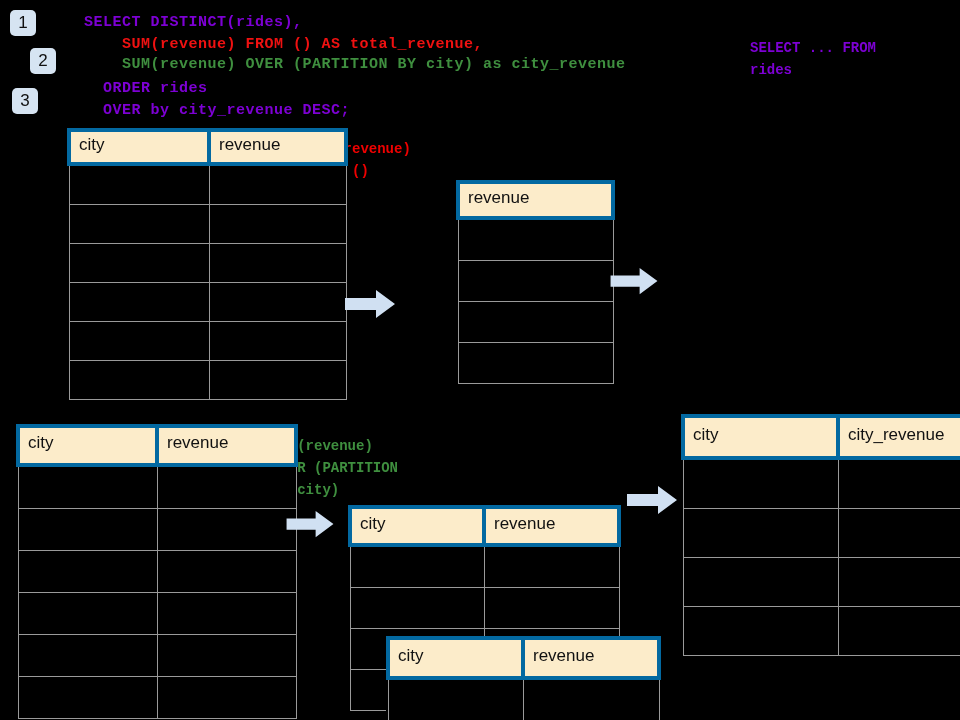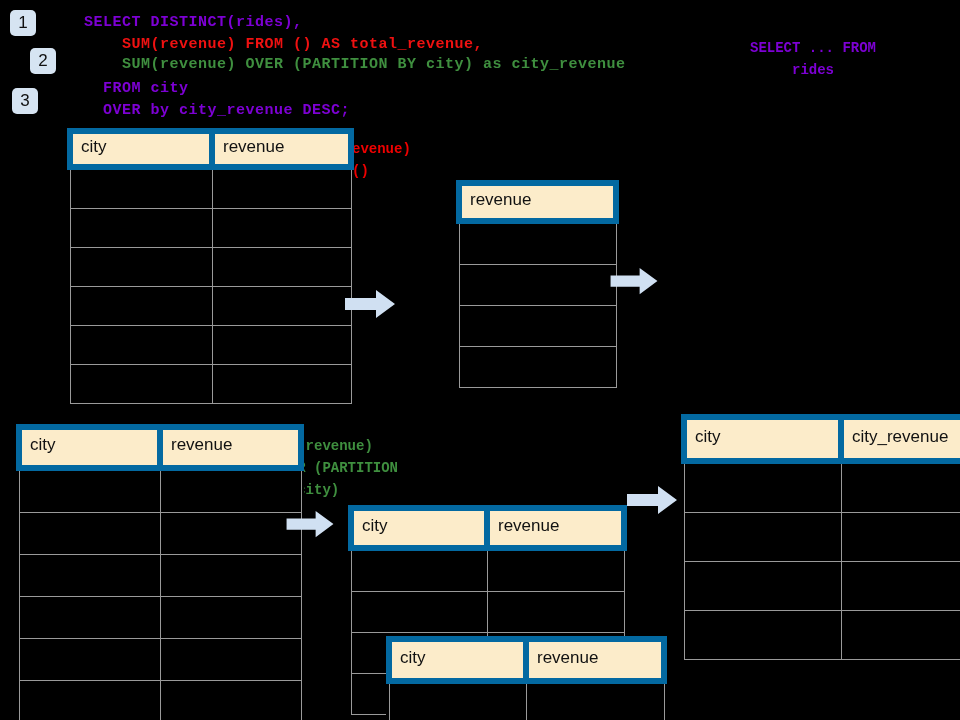--- a/index.html
+++ b/index.html
@@ -64,21 +64,21 @@
     border-collapse: collapse;
     background: #000000;
     table-layout: fixed;
   }
   .tbl td {
     border: 1px solid #9a9a9a;
     background: #000000;
     padding: 0;
   }
   .tbl th {
-    border: 6px solid #0369a1;
+    border: 4px solid #0369a1;
     background: #fcecca;
     color: #111111;
     font-family: "Liberation Sans", sans-serif;
     font-size: 17px;
     font-weight: normal;
     text-align: left;
     padding: 2px 8px 7px 8px;
     white-space: nowrap;
   }
 
@@ -95,26 +95,26 @@
   <div id="badges-layer">
       <div class="badge" style="left: 10px; top: 10px;">1</div>
       <div class="badge" style="left: 30px; top: 48px;">2</div>
       <div class="badge" style="left: 12px; top: 88px;">3</div>
     </div>
 
   <div id="code-layer">
       <div class="code c-purple" style="left: 84px; top: 12px;">SELECT DISTINCT(rides),</div>
       <div class="code c-red" style="left: 84px; top: 34px;">    SUM(revenue) FROM () AS total_revenue,</div>
       <div class="code c-green" style="left: 84px; top: 54px;">    SUM(revenue) OVER (PARTITION BY city) as city_revenue</div>
-      <div class="code c-purple" style="left: 84px; top: 78px;">  FROM city</div>
+      <div class="code c-purple" style="left: 84px; top: 78px;">  ORDER rides</div>
       <div class="code c-purple" style="left: 84px; top: 100px;">  OVER by city_revenue DESC;</div>
     </div>
 
   <div id="annot-layer">
-      <div class="annot a-purple" style="left: 750px; top: 37px; text-align: center;">SELECT ... FROM
+      <div class="annot a-purple" style="left: 750px; top: 37px;">SELECT ... FROM
 rides</div>
       <div class="annot a-red" style="left: 310px; top: 138px;">SUM(revenue)
 OVER ()</div>
       <div class="annot a-green" style="left: 272px; top: 435px;">SUM(revenue)
 OVER (PARTITION
 BY city)</div>
     </div>
 
   <div id="tables-layer">
       <table class="tbl" style="left: 67px; top: 128px; width: 237px;">

